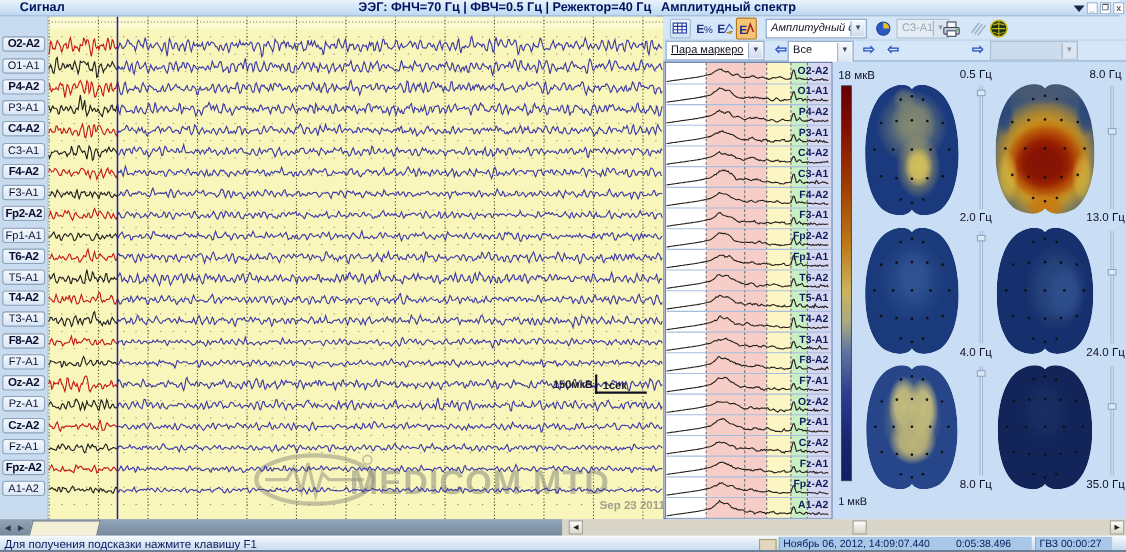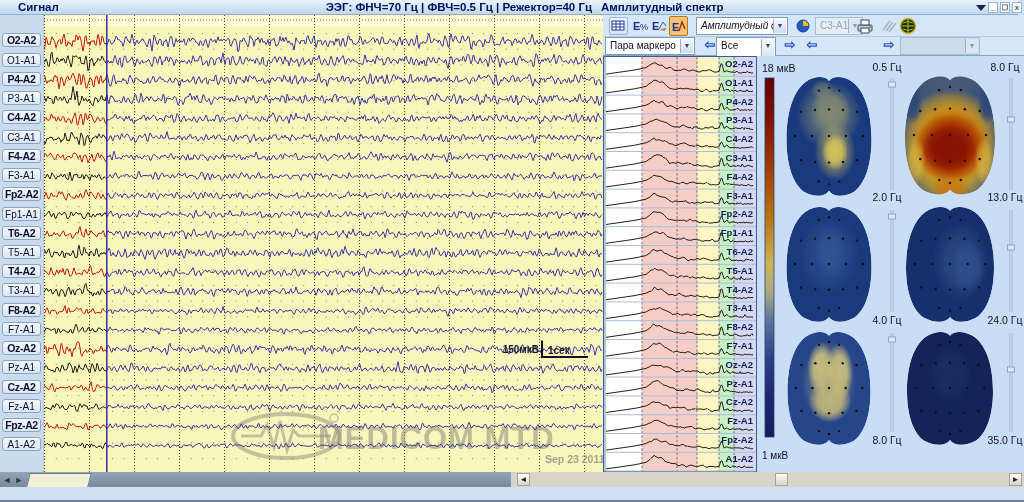--- a/index.html
+++ b/index.html
@@ -188,21 +188,21 @@
   <div style="position:absolute;left:296px;top:2px;width:18px;height:18px;">
     <svg width="18" height="18">
           <circle cx="9" cy="9" r="7.5" fill="#183018"></circle>
           <circle cx="9" cy="9" r="7.5" fill="none" stroke="#c8b820" stroke-width="1.5"></circle>
           <path d="M4 6 Q9 3 14 6 M3 9 H15 M4 12 Q9 15 14 12 M9 2 V16" stroke="#c8b820" fill="none"></path>
         </svg>
   </div>
 </div>
 
 <div style="position:absolute;left:603px;top:37px;width:421px;height:19px;background:#d4e6f7;border-bottom:1px solid #8aa4c4;">
-  <div class="combo" style="left:2px;top:0;width:90px;height:18px;">Пара маркеро<span class="db">▼</span></div>
+  <div class="combo" style="left:2px;top:0;width:90px;height:18px;text-decoration:underline;">Пара маркеро<span class="db">▼</span></div>
   <div class="arrowbtn" style="left:96px;">⇦</div>
   <div class="combo" style="left:113px;top:0;width:60px;height:33px;">Все<span class="db">▼</span></div>
   <div class="arrowbtn" style="left:176px;">⇨</div>
   <div class="arrowbtn" style="left:198px;">⇦</div>
   <div class="combo" style="left:216px;top:0;width:58px;height:18px;margin-top:20px;">ГВЗ<span class="db">▼</span></div>
   <div class="arrowbtn" style="left:275px;">⇨</div>
   <div class="combo" style="left:297px;top:0;width:80px;height:18px;background:#ccdcec;border-color:#a8bcd4;">
         <span class="db" style="background:#dce6f0;color:#8a98ac;">▼</span>
       </div>
 </div>
@@ -700,14 +700,23 @@
   <div style="position:absolute;left:0;top:0;width:511px;height:15px;background:linear-gradient(#93a5b8,#76889c);"></div>
   <div style="position:absolute;left:2px;top:2px;width:10px;height:12px;color:#2c3a48;font-size:9px;text-align:center;line-height:12px;">◄</div>
   <div style="position:absolute;left:14px;top:2px;width:10px;height:12px;color:#2c3a48;font-size:9px;text-align:center;line-height:12px;">►</div>
   <div style="position:absolute;left:28px;top:1px;width:62px;height:14px;background:#f2efd6;border:1px solid #6a7a8c;border-bottom:none;transform:skewX(-14deg);"></div>
   <div style="position:absolute;left:32px;top:1px;width:60px;height:13px;color:#142060;font-size:9px;line-height:13px;margin-top:44px;">1 Магсака N. .</div>
   <div style="position:absolute;left:517px;top:1px;width:13px;height:13px;background:linear-gradient(#fdfdfb,#d8d4c8);border:1px solid #a8a498;color:#202020;font-size:8px;text-align:center;line-height:12px;">◄</div>
   <div style="position:absolute;left:775px;top:1px;width:13px;height:13px;background:linear-gradient(#fdfdfb,#d8d4c8);border:1px solid #a8a498;"></div>
   <div style="position:absolute;left:1009px;top:1px;width:13px;height:13px;background:linear-gradient(#fdfdfb,#d8d4c8);border:1px solid #a8a498;color:#202020;font-size:8px;text-align:center;line-height:12px;">►</div>
 </div>
 
+<div style="position:absolute;left:0;top:487px;width:1024px;height:15px;background:linear-gradient(#f2f7fc,#c2d7ee);border-top:1px solid #ffffff;color:#0a1a5e;font-size:10.5px;line-height:14px;">
+  <span style="position:absolute;left:4px;">Для получения подсказки нажмите клавишу F1</span>
+  <span style="position:absolute;left:690px;top:2px;width:16px;height:11px;background:#e2d8be;border:1px solid #a89c78;"></span>
+  <span style="position:absolute;left:708px;top:0;width:230px;height:15px;background:#a9c7e7;border-left:1px solid #88a8cc;"></span>
+  <span style="position:absolute;left:712px;font-size:9.5px;">Ноябрь 06, 2012, 14:09:07.440</span>
+  <span style="position:absolute;left:869px;font-size:9.5px;">0:05:38.496</span>
+  <span style="position:absolute;left:941px;top:0;width:70px;height:15px;background:#a9c7e7;border-left:1px solid #88a8cc;"></span>
+  <span style="position:absolute;left:945px;font-size:9.5px;">ГВЗ 00:00:27</span>
+</div>
 <div style="position:absolute;left:0;top:500px;width:1024px;height:2px;background:#6e8096;"></div>
 
 </div>
 </body></html>

